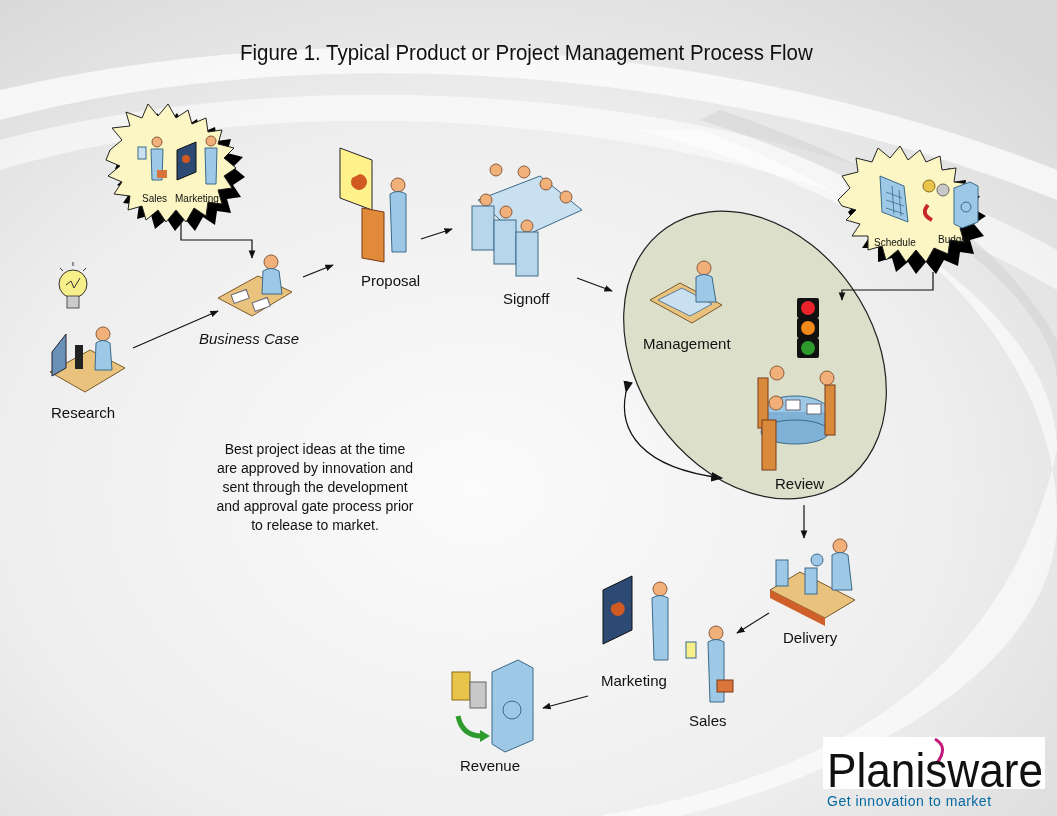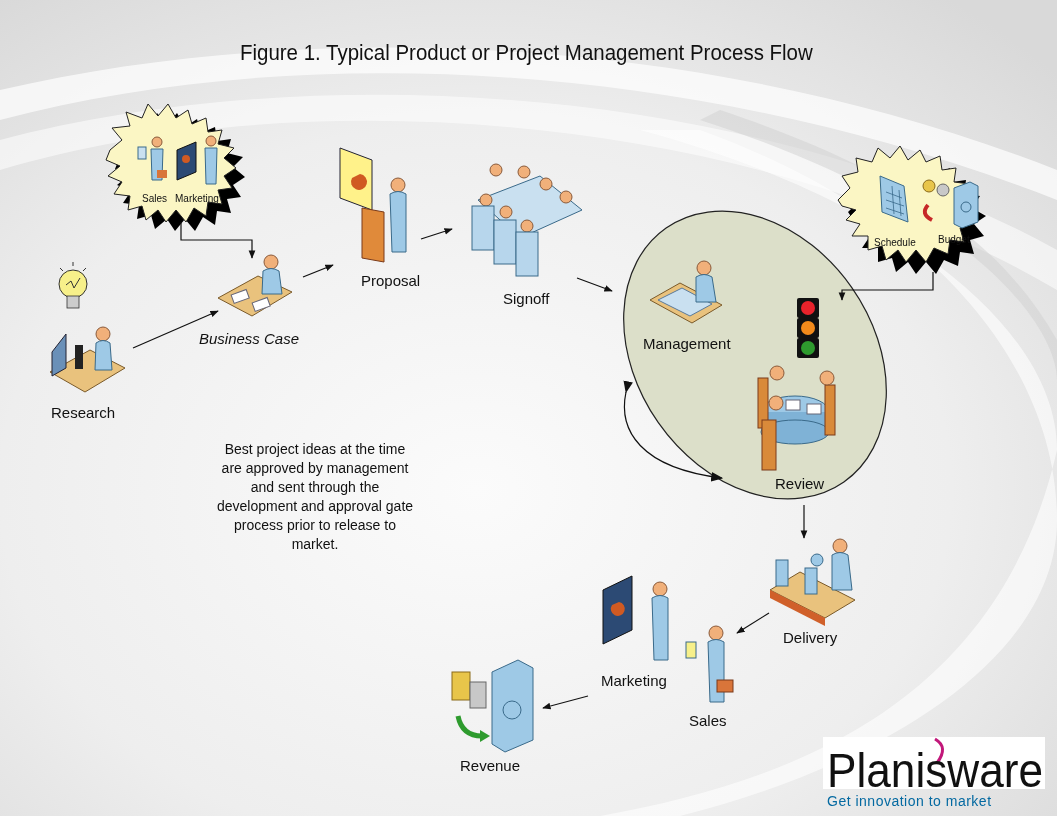--- a/index.html
+++ b/index.html
@@ -235,21 +235,21 @@
 <div class="label" style="left:341px; top:272px;margin-left:20px;">Proposal</div>
 <div class="label" style="left:503px; top:290px;text-align:center;">Signoff</div>
 <div class="label" style="left:643px; top:335px;">Management</div>
 <div class="label" style="left:775px; top:475px;">Review</div>
 <div class="label" style="left:783px; top:629px;">Delivery</div>
 <div class="label" style="left:601px; top:672px;">Marketing</div>
 <div class="label" style="left:689px; top:712px;">Sales</div>
 <div class="label" style="left:460px; top:757px;">Revenue</div>
 
 <div id="desc">
-  <p>Best project ideas at the time are approved by management and sent through the development and approval gate process prior to release to market.</p>
+  <p>Best project ideas at the time are approved by innovation and sent through the development and approval gate process prior to release to market.</p>
 </div>
 
 <div id="logo">
   <svg style="position:absolute; left:100px; top:0;" width="30" height="30">
     <path id="logo-swoosh" d="M12,2 Q26,10 14,26" stroke-width="3" fill="none" stroke="#c2187a"></path>
   </svg>
   <div id="logo-name">Planisware</div>
   <div id="logo-tag">Get innovation to market</div>
 </div>
 

